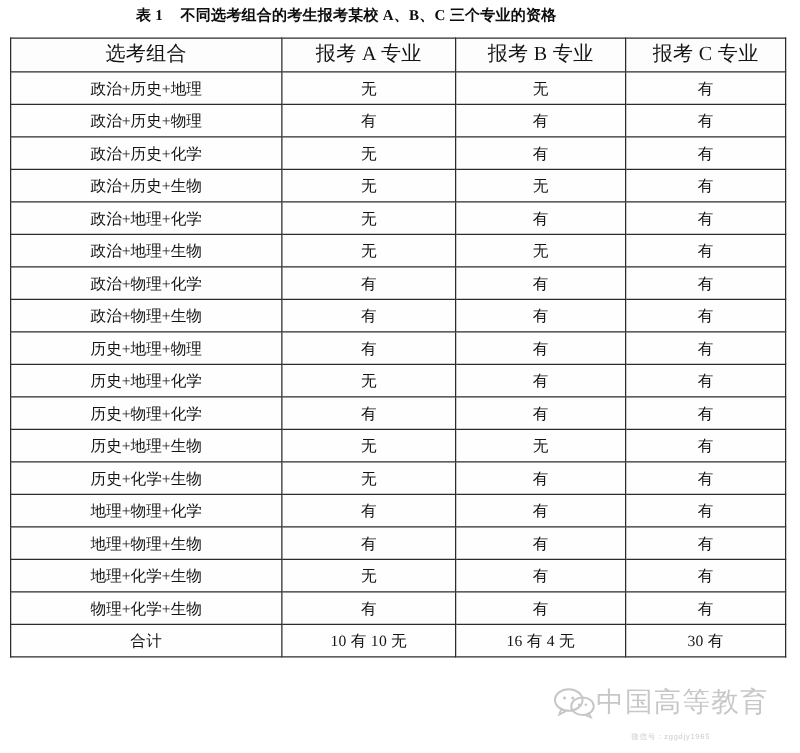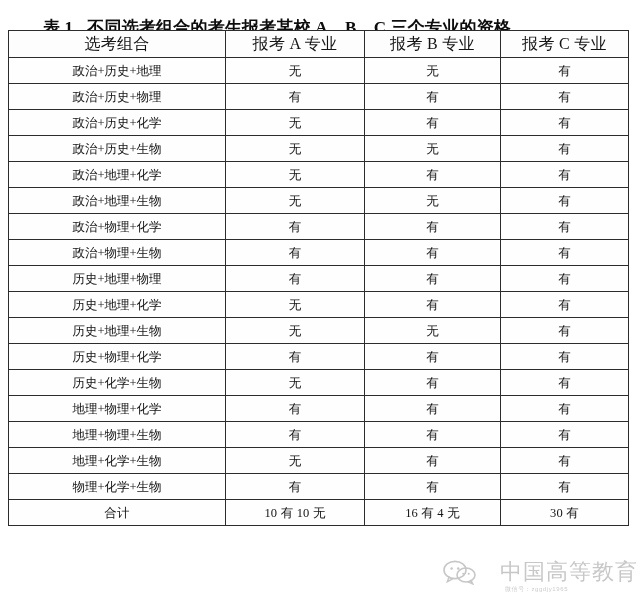--- a/index.html
+++ b/index.html
@@ -22,24 +22,24 @@
     left: 0;
     top: 0;
     width: 640px;
     height: 602px;
   }
 
   
   .table-caption {
     position: absolute;
     left: 0;
-    top: 18px;
+    top: 2px;
     width: 554px;
     text-align: center;
-    font-size: 17px;
+    font-size: 12px;
     font-weight: bold;
     letter-spacing: 0.2px;
     line-height: 20px;
     white-space: nowrap;
     color: #0d0d0d;
   }
   .caption-num {
     padding-right: 14px;
   }
 
@@ -92,22 +92,22 @@
   }
 
   
   .watermark {
     position: absolute;
     left: 443px;
     top: 549px;
     width: 197px;
     height: 46px;
     display: flex;
-    align-items: center;
-    gap: 23px;
+    align-items: flex-start;
+    gap: 0;
     pointer-events: none;
     opacity: 0.55;
   }
   .wm-logo {
     flex: 0 0 auto;
     width: 34px;
     height: 26px;
     position: relative;
   }
   .wm-logo svg { display: block; }
@@ -212,29 +212,29 @@
           <td>有</td>
           <td>有</td>
         </tr>
         <tr>
           <td>历史+地理+化学</td>
           <td>无</td>
           <td>有</td>
           <td>有</td>
         </tr>
         <tr>
+          <td>历史+物理+化学</td>
+          <td>有</td>
+          <td>有</td>
+          <td>有</td>
+        </tr>
+        <tr>
           <td>历史+地理+生物</td>
           <td>无</td>
           <td>无</td>
-          <td>有</td>
-        </tr>
-        <tr>
-          <td>历史+物理+化学</td>
-          <td>有</td>
-          <td>有</td>
           <td>有</td>
         </tr>
         <tr>
           <td>历史+化学+生物</td>
           <td>无</td>
           <td>有</td>
           <td>有</td>
         </tr>
         <tr>
           <td>地理+物理+化学</td>

